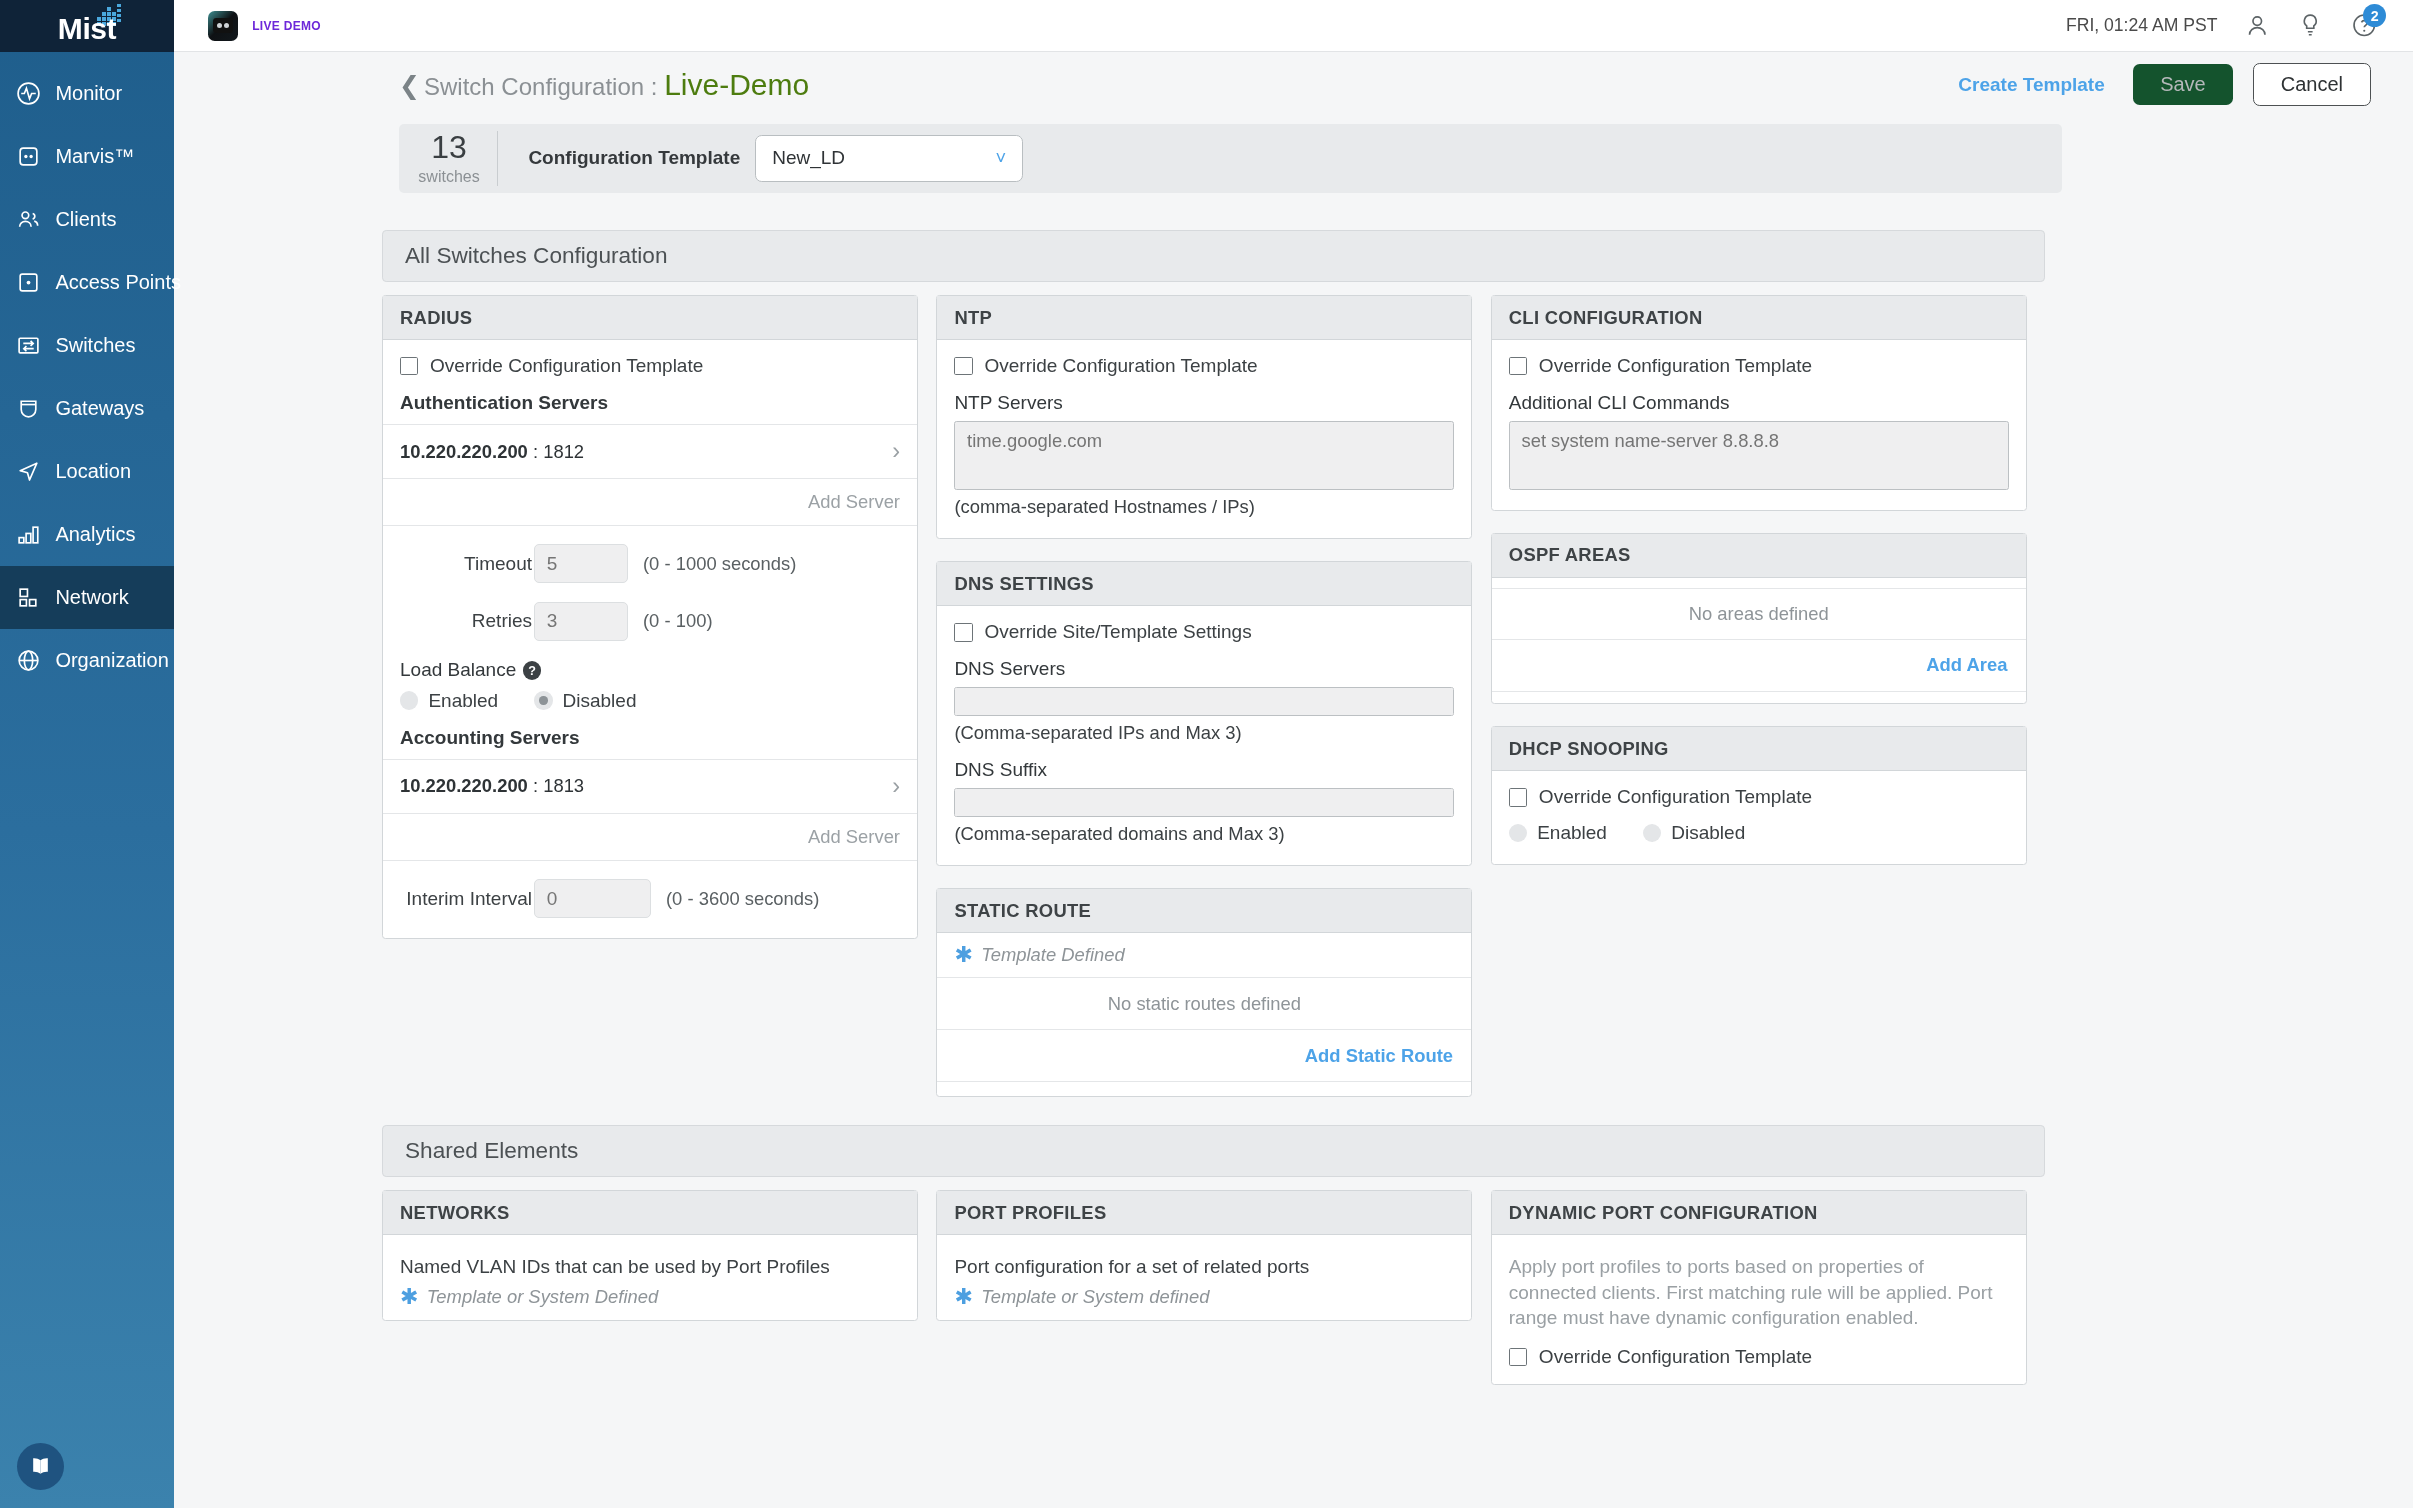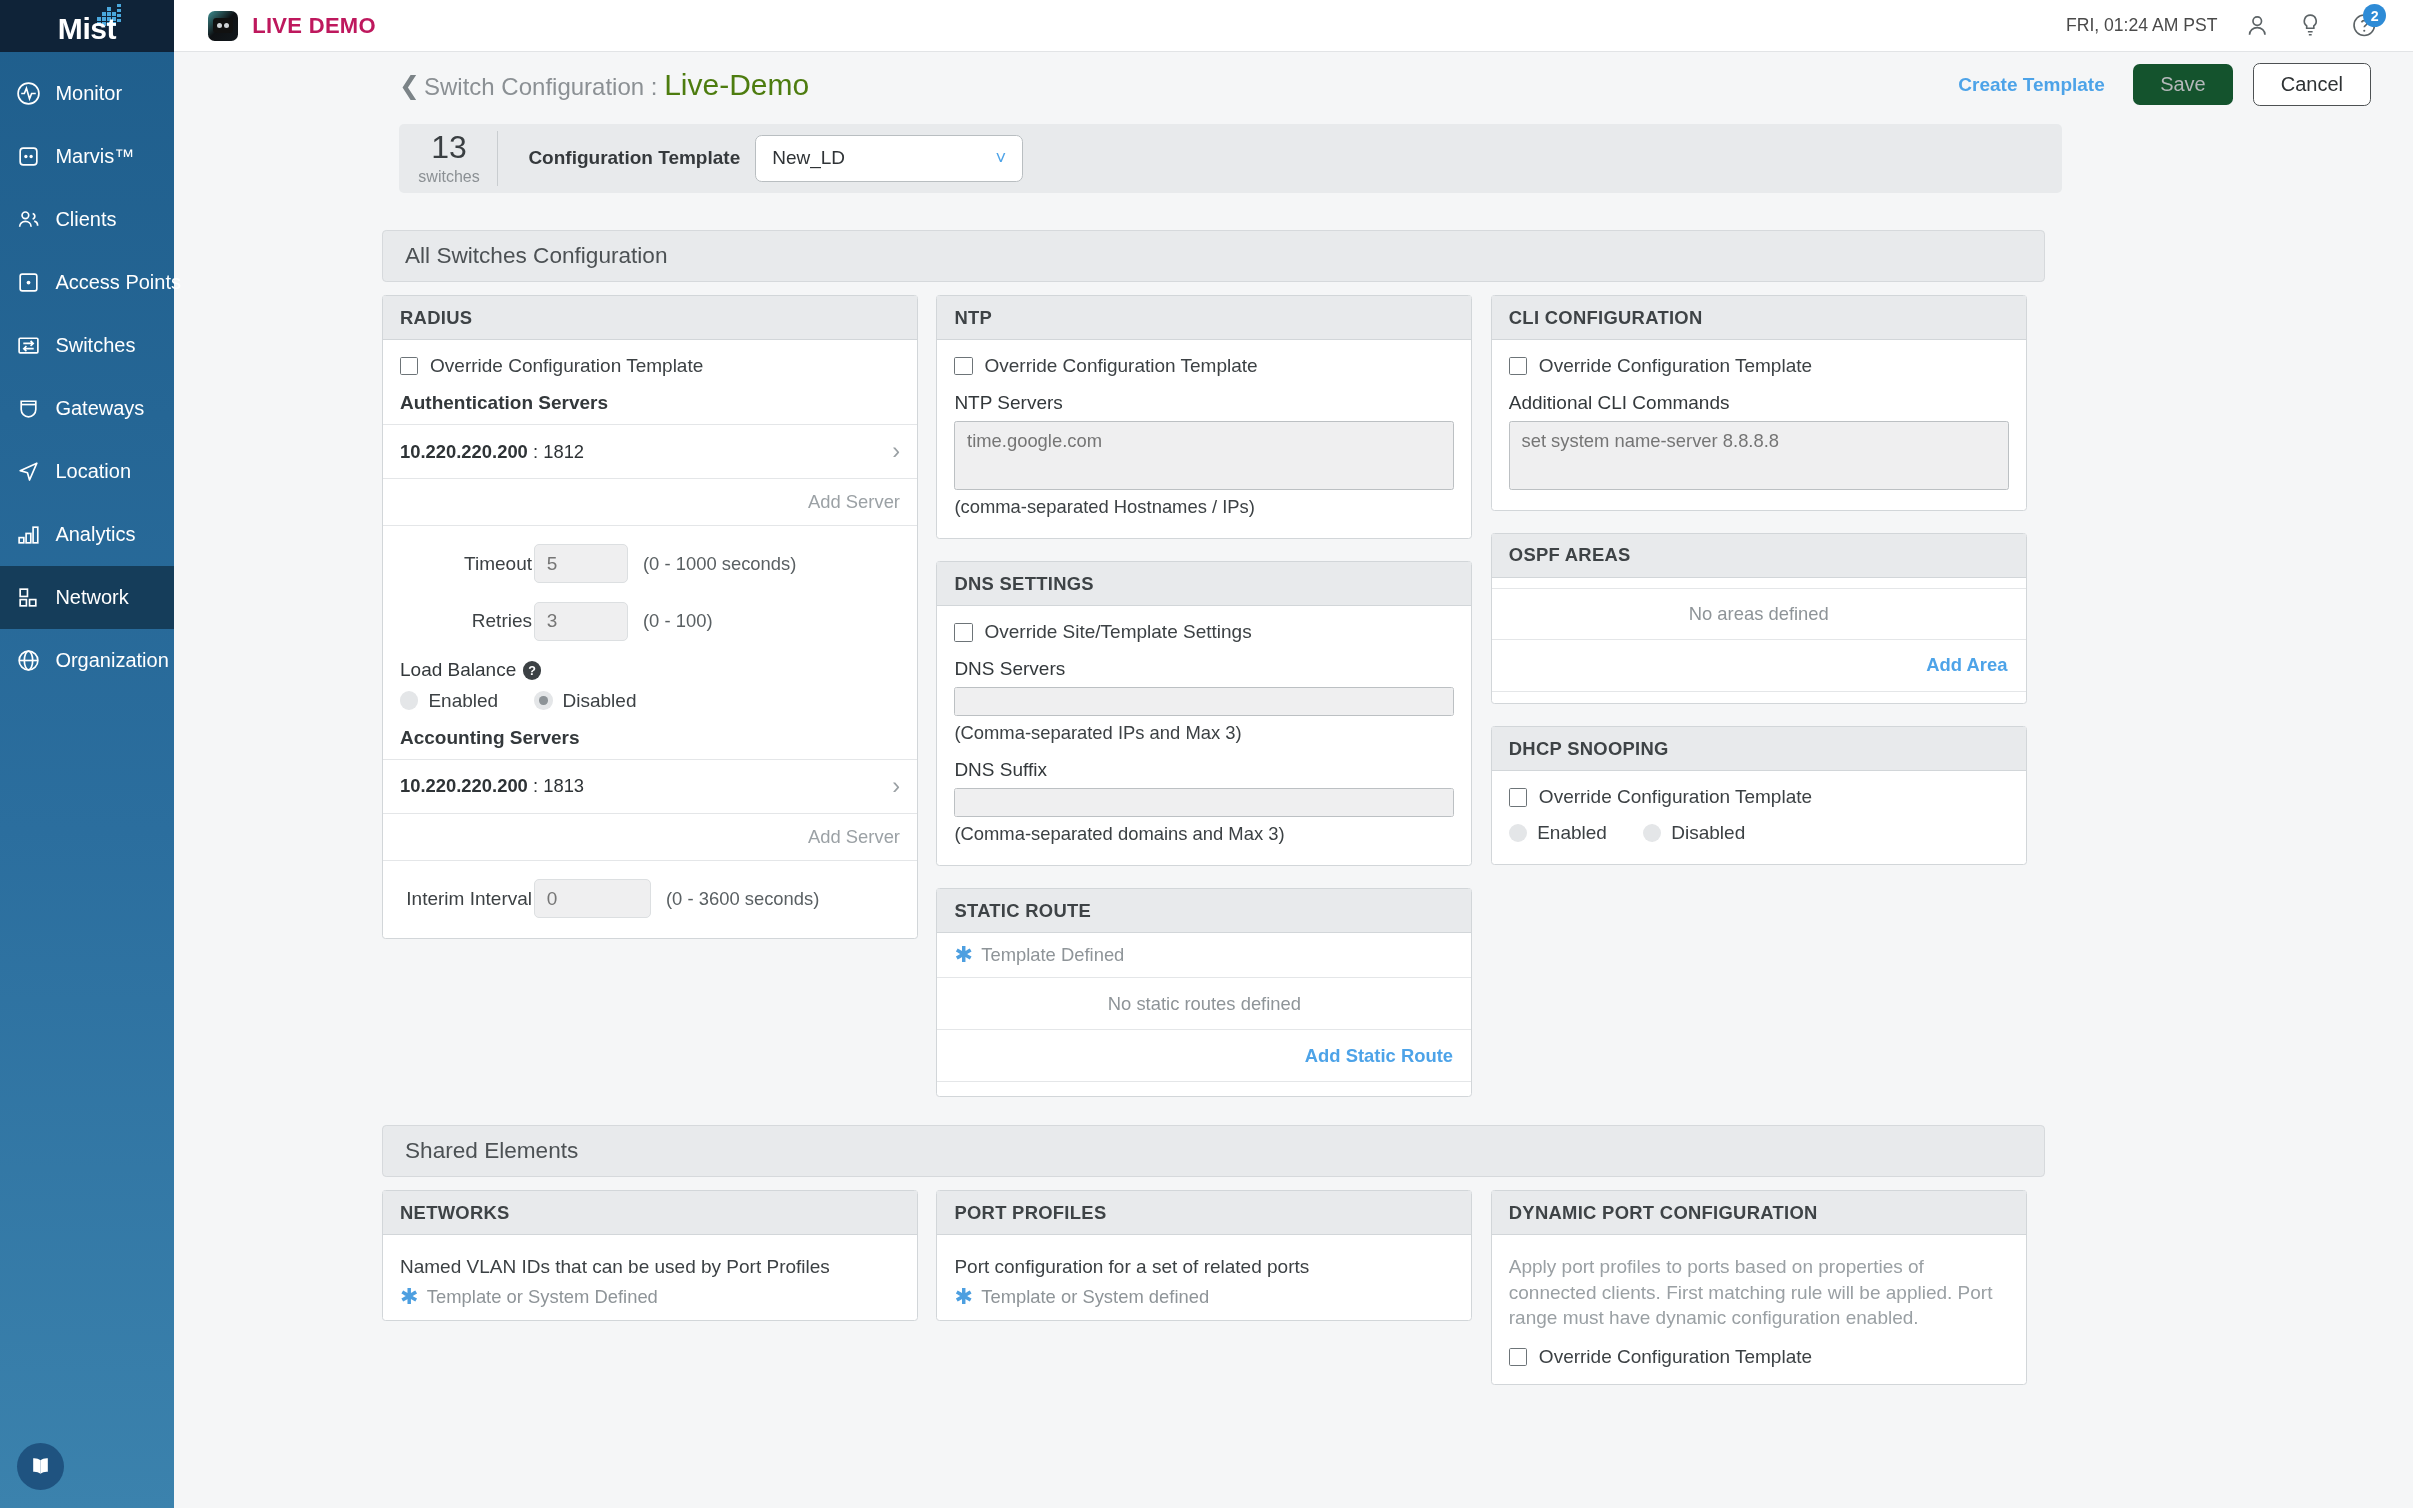--- a/index.html
+++ b/index.html
@@ -62,21 +62,21 @@
     width: 30px; height: 30px; margin-left: 34px; border-radius: 6.7px;
     background: linear-gradient(135deg,#3e8f92 0%, #0e1114 48%, #12181c 100%);
     display: flex; align-items: center; justify-content: center;
   }
   .org-logo .face {
     width: 20px; height: 14.2px; background: #111; border-radius: 3.4px;
     display: flex; align-items: center; justify-content: center; gap: 2.5px;
   }
   .org-logo .eye { width: 5px; height: 5px; border-radius: 50%; background: #cfd3d6; }
   .org-name {
-    margin-left: 14.2px; font-weight: 700; font-size: 22px; letter-spacing: 0.3px; color: #be185d;
+    margin-left: 14.2px; font-weight: 700; font-size: 12px; letter-spacing: 0.3px; color: #6d28d9;
   }
   .topbar-right {
     margin-left: auto; display: flex; align-items: center; gap: 25px; padding-right: 35px;
   }
   .clock { font-size: 17.6px; color: #4a4a4a; }
   .tb-ico { width: 28.5px; height: 28.5px; position: relative; cursor: pointer; }
   .tb-ico svg { width: 28.5px; height: 28.5px; fill: none; stroke: #5c6366; stroke-width: 1.4; }
   .badge {
     position: absolute; right: -8.4px; top: -7.5px; width: 23.5px; height: 23.5px;
     background: #2e8bd6; color: #fff; border-radius: 50%; font-size: 14.2px;
@@ -204,21 +204,21 @@
   .add-row {
     height: 52px; display: flex; align-items: center; justify-content: flex-end;
     padding-right: 18.4px; font-size: 18.4px; color: #4da3e8; font-weight: 600; cursor: pointer;
     border-bottom: 0.8px solid #e4e6e8;
   }
   .tpl-def-row {
     height: 45px; display: flex; align-items: center; gap: 8.4px; padding: 0 17px;
     border-bottom: 0.8px solid #e4e6e8;
   }
   .star { color: #4d9fe0; font-size: 22px; line-height: 1; }
-  .tpl-def-txt { font-size: 18.4px; color: #8e9498; }
+  .tpl-def-txt { font-size: 18.4px; color: #8e9498; font-style: italic; }
 
   .desc { font-size: 19px; color: #3c4144; line-height: 1.35; }
   .desc.muted { color: #9aa0a4; }
   .card-pad-sm { padding: 18.4px 17px 11.7px 17px; }
 </style>
 </head>
 <body>
 
 <div class="sidebar">
   <div class="logo-block">

